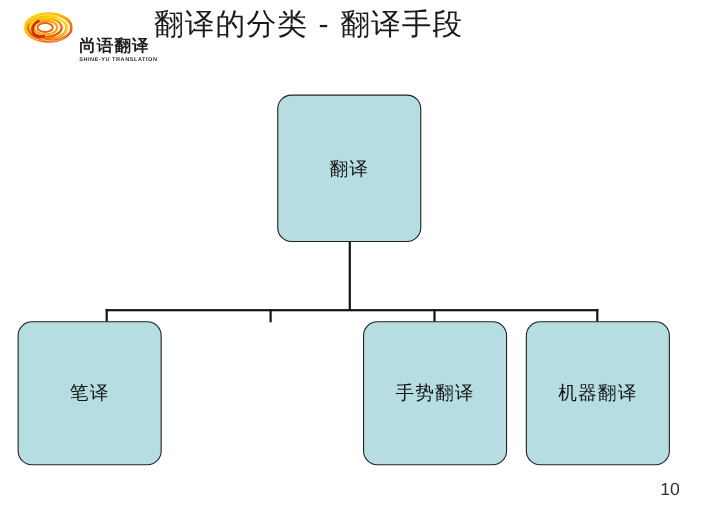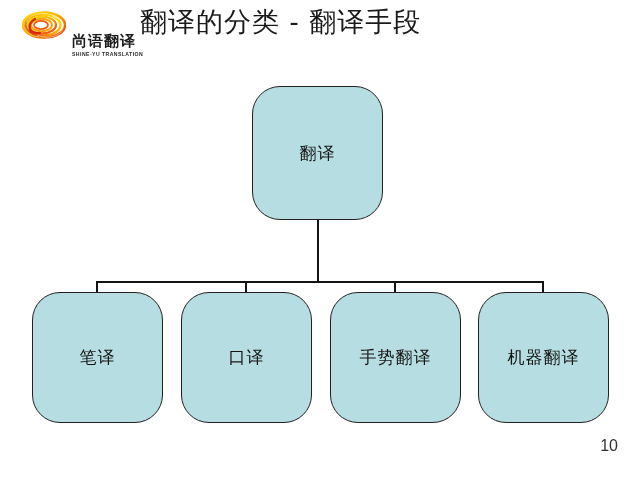--- a/index.html
+++ b/index.html
@@ -83,42 +83,42 @@
     left: 0;
     top: 0;
     width: 640px;
     height: 480px;
   }
   .node {
     position: absolute;
     box-sizing: border-box;
     background: #b6dee2;
     border: 1.4px solid #23201f;
-    border-radius: 28px;
+    border-radius: 13px;
     display: flex;
     align-items: center;
     justify-content: center;
   }
   .node-label {
     font-family: "DejaVu Serif", "Liberation Serif", serif;
     font-size: 17px;
     color: #141414;
     letter-spacing: 1px;
     white-space: nowrap;
   }
   .node-root {
     left: 252px;
     top: 86px;
     width: 131px;
     height: 134px;
   }
   .node-root .node-label { font-size: 17px; }
 
   .node-leaf { top: 292px; width: 131px; height: 131px; }
-  .leaf-0 { left: 32px; }
+  .leaf-0 { left: 16px; }
   .leaf-1 { left: 181px; }
   .leaf-2 { left: 330px; }
   .leaf-3 { left: 478px; }
 
   
   .conn {
     position: absolute;
     background: #141414;
   }
   .conn-v-root  { left: 317px; top: 220px; width: 2px; height: 62px; }
@@ -188,23 +188,20 @@
     <div class="conn conn-v-2"></div>
     <div class="conn conn-v-3"></div>
 
     <div class="node node-root">
       <span class="node-label">翻译</span>
     </div>
 
     <div class="node node-leaf leaf-0">
       <span class="node-label">笔译</span>
     </div>
-    <div class="node node-leaf leaf-1">
-      <span class="node-label">口译</span>
-    </div>
     <div class="node node-leaf leaf-3">
       <span class="node-label">机器翻译</span>
     </div>
     <div class="node node-leaf leaf-2">
       <span class="node-label">手势翻译</span>
     </div>
 
   </div>
 
   <div class="page-number">10</div>

